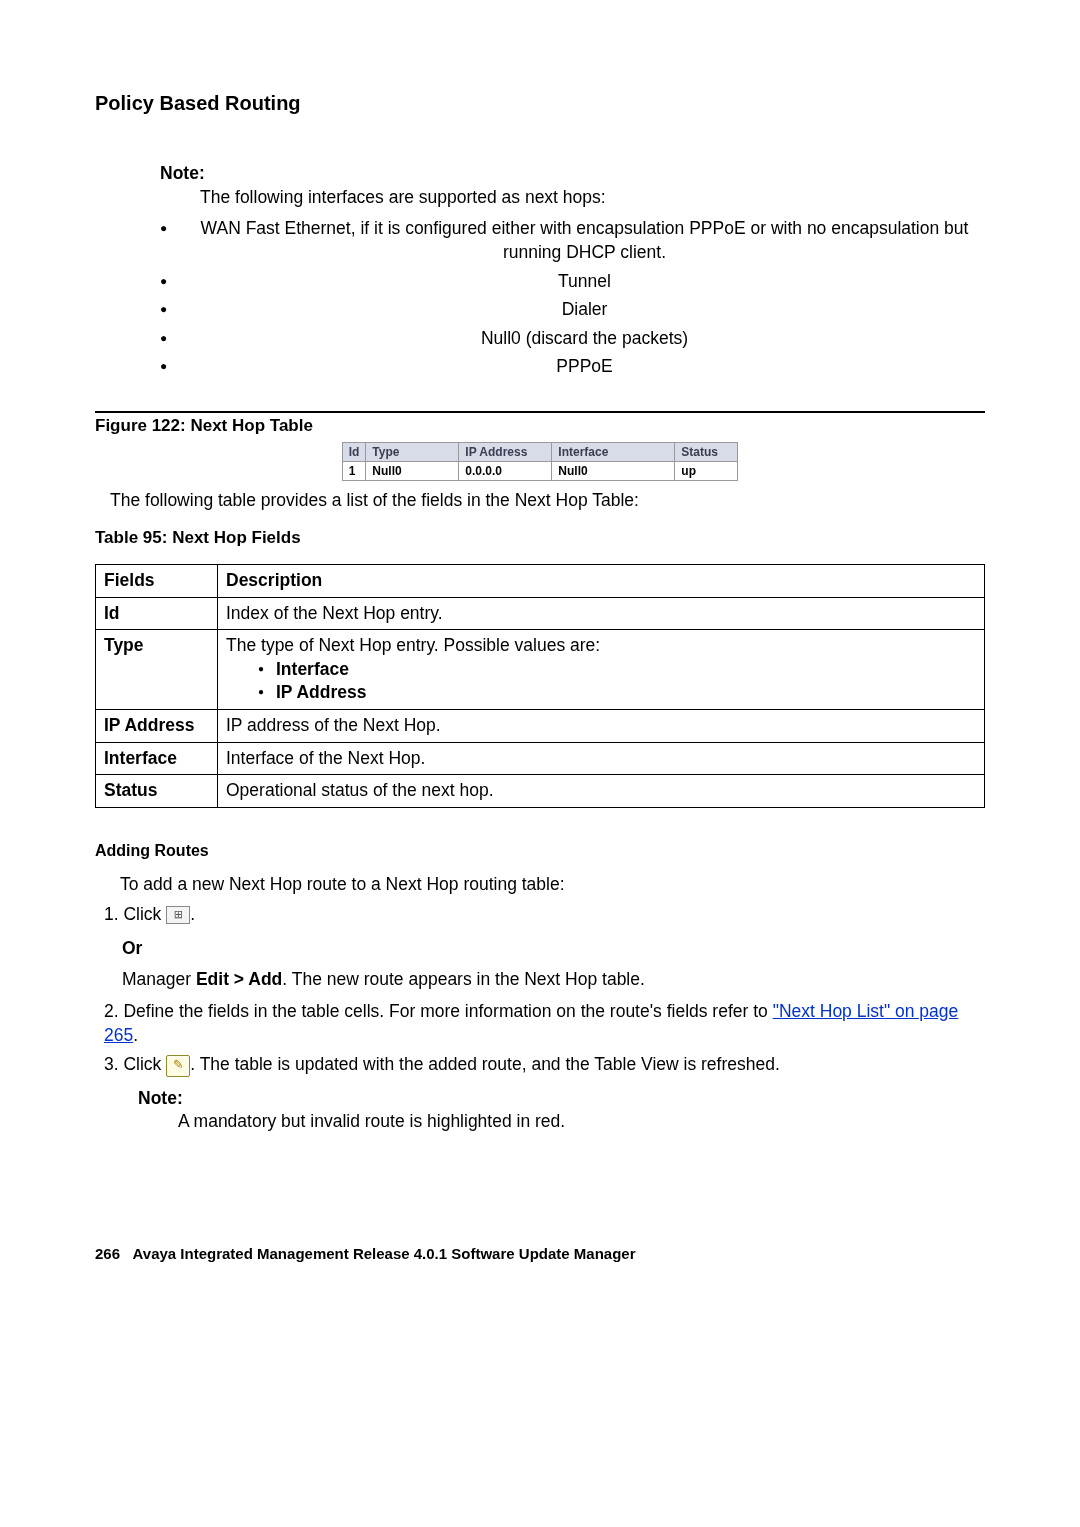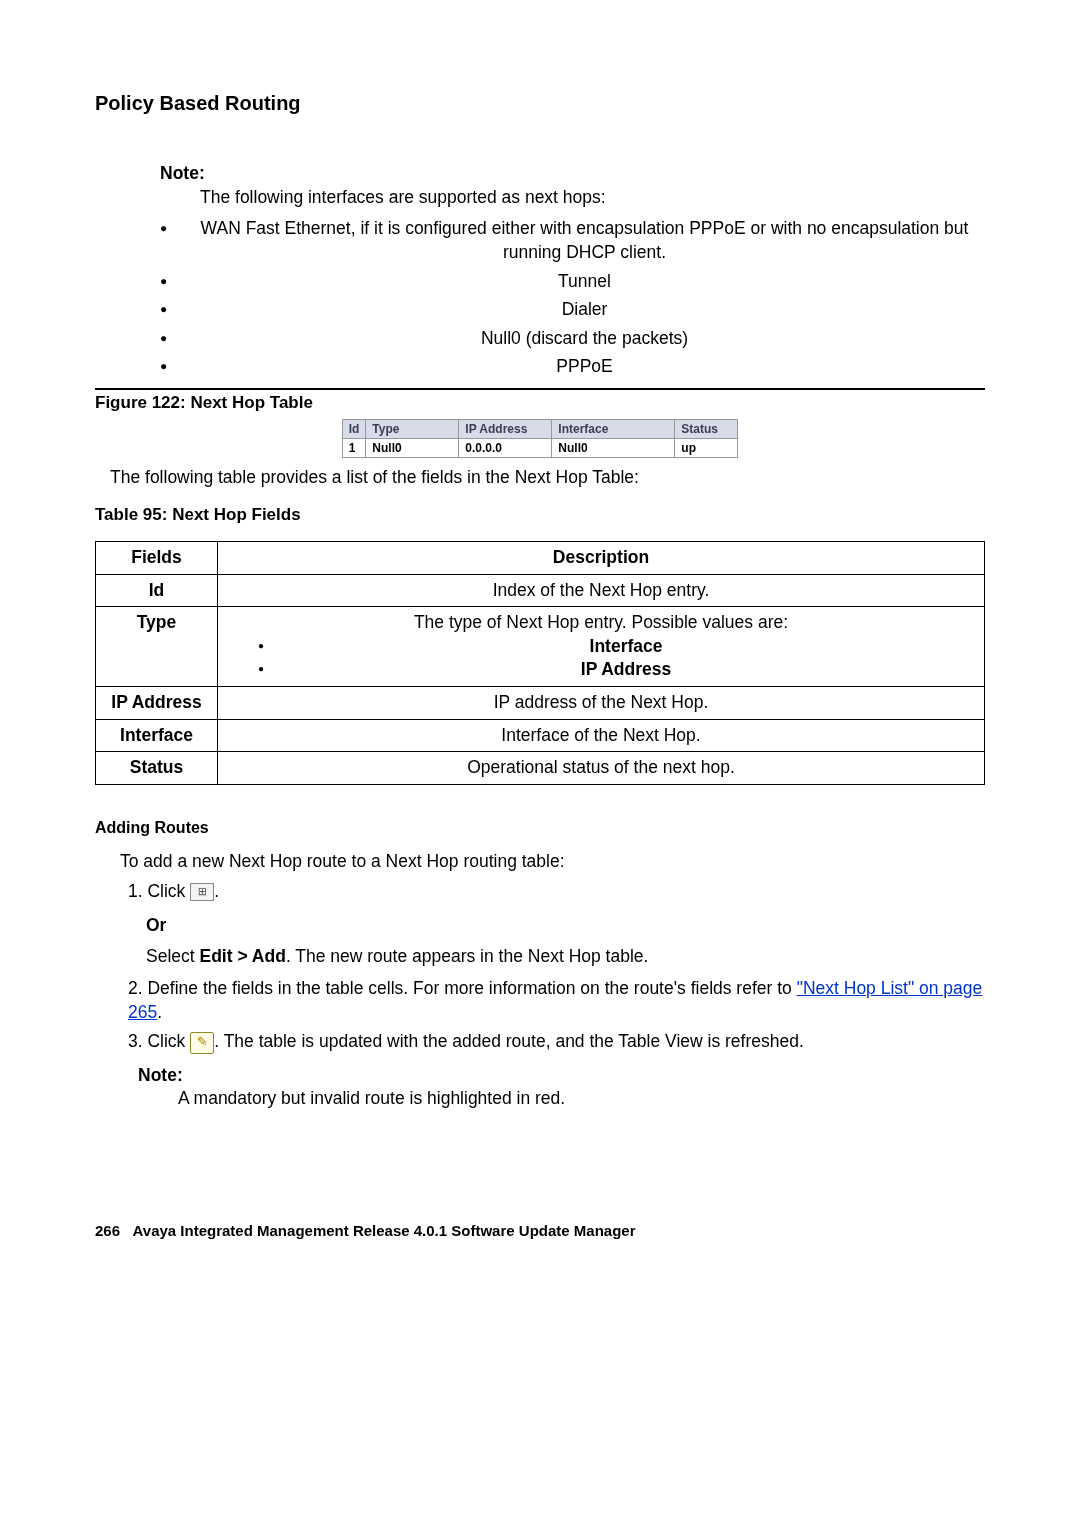--- a/index.html
+++ b/index.html
@@ -41,21 +41,21 @@
   ul.dot-list li::before {
     content: "●";
     position: absolute;
     left: 0;
     top: 0;
     font-size: 12px;
     line-height: 22px;
   }
   .rule-above {
     border-top: 2px solid #000;
-    margin-top: 9px;
+    margin-top: 32px;
     padding-top: 2px;
   }
   .fig-caption {
     font-weight: bold;
     font-size: 17px;
     margin-bottom: 4px;
   }
   .fig-table-wrap {
     display: flex;
     justify-content: center;
@@ -90,21 +90,21 @@
     margin-top: 14px;
     margin-bottom: 14px;
   }
   .desc-table {
     border-collapse: collapse;
     width: 100%;
   }
   .desc-table th, .desc-table td {
     border: 1px solid #000;
     padding: 4px 8px;
-    text-align: center;
+    text-align: left;
     vertical-align: top;
     font-size: 17.5px;
   }
   .desc-table th {
     font-weight: bold;
   }
   .desc-table td.fcell {
     font-weight: bold;
     width: 105px;
   }
@@ -130,21 +130,21 @@
     font-weight: bold;
     margin-top: 32px;
     margin-bottom: 12px;
   }
   .ol-steps {
     list-style: none;
     padding: 0;
     margin: 0;
   }
   .ol-steps > li {
-    margin: 4px 0 4px 33px;
+    margin: 4px 0 4px 9px;
   }
   .ol-steps .num {
     margin-left: 0;
   }
   .step-indent {
     margin-left: 54px;
     margin-top: 10px;
     margin-bottom: 8px;
   }
   .icon-box {
@@ -265,21 +265,21 @@
 
 <h2 class="section-h">Adding Routes</h2>
 
 <div class="para" style="margin-left:25px">To add a new Next Hop route to a Next Hop routing table:</div>
 
 <ol class="ol-steps">
   <li>
     <span class="num">1. Click </span><span class="icon-box">⊞</span><span>.</span>
     <div class="step-indent" style="margin-left:18px;font-weight:bold">Or</div>
     <div style="margin-left:18px;margin-top:8px">
-      <span>Select </span><b>Edit &gt; Add</b><span>. The new route appears in the Next Hop table.</span>
+      <span>Manager </span><b>Edit &gt; Add</b><span>. The new route appears in the Next Hop table.</span>
     </div>
   </li>
   <li style="margin-top:8px">
     <span>2. Define the fields in the table cells. For more information on the route's fields refer to </span><a href="#" class="xref">"Next Hop List" on page 265</a><span>.</span>
   </li>
   <li style="margin-top:6px">
     <span>3. Click </span><span class="icon-apply">✎</span><span>. The table is updated with the added route, and the Table View is refreshed.</span>
   </li>
 </ol>
 

